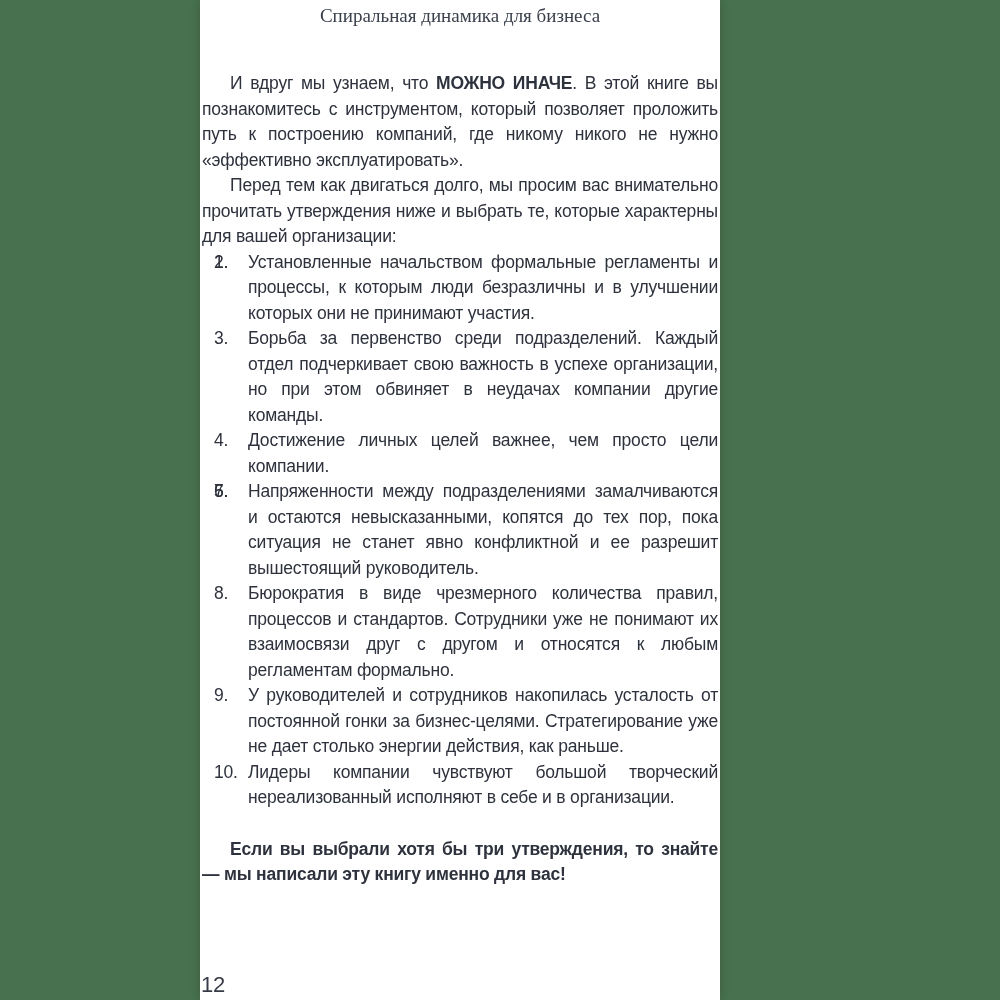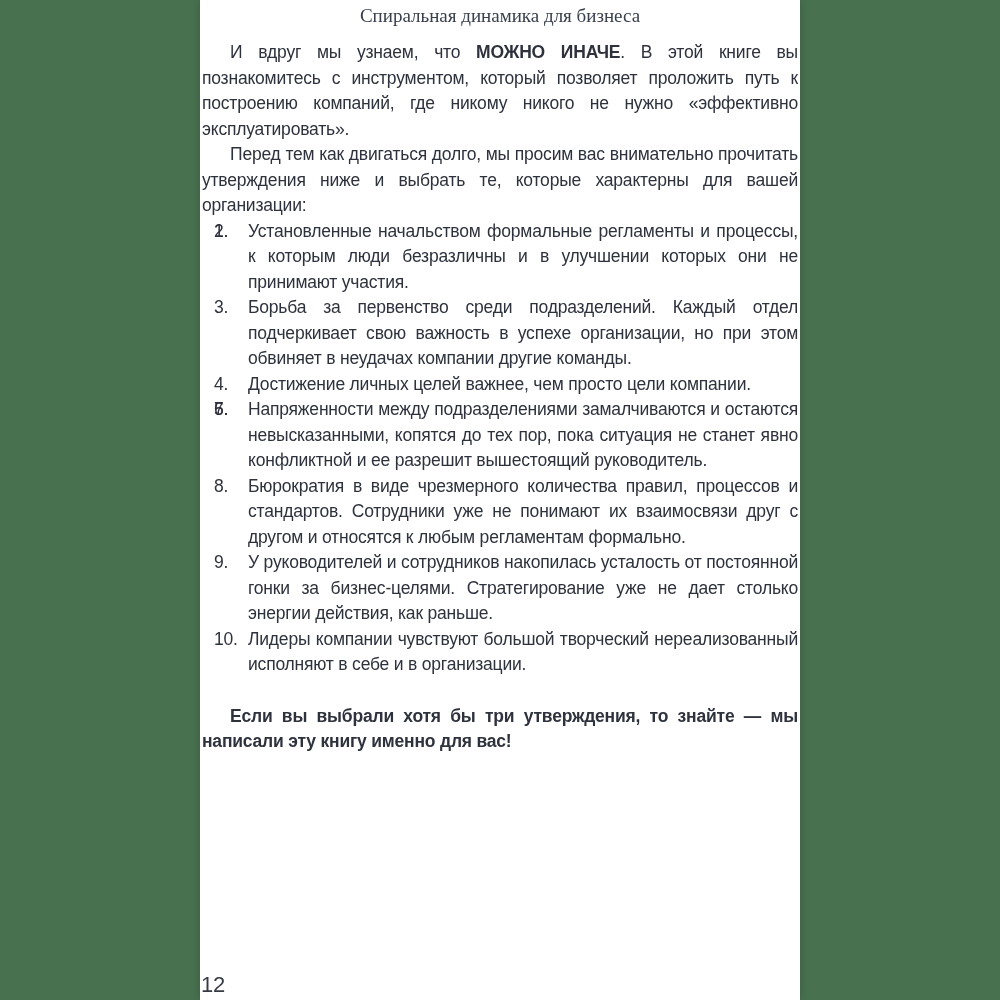--- a/index.html
+++ b/index.html
@@ -10,21 +10,21 @@
     overflow: hidden;
   }
   body {
     background: #47714F;
     font-family: "Liberation Sans", "DejaVu Sans", sans-serif;
   }
   .paper {
     position: absolute;
     left: 200px;
     top: 0;
-    width: 600px;
+    width: 520px;
     height: 1000px;
     background: #ffffff;
     box-shadow: 0 0 8px rgba(40,50,40,0.35);
     box-sizing: border-box;
     padding: 0 2px;
     overflow: hidden;
   }
   .running-head {
     margin: 5px 0 0 0;
     text-align: center;
@@ -39,21 +39,21 @@
     font-size: 17.5px;
     line-height: 25.5px;
     letter-spacing: -0.2px;
     text-align: justify;
   }
   p.para {
     margin: 0;
     text-indent: 28px;
   }
   p.first-para {
-    margin-top: 13px;
+    margin-top: 44px;
   }
   ol.claims {
     margin: 0;
     padding: 0;
     list-style: none;
   }
   ol.claims li {
     position: relative;
     padding-left: 46px;
     text-align: justify;

